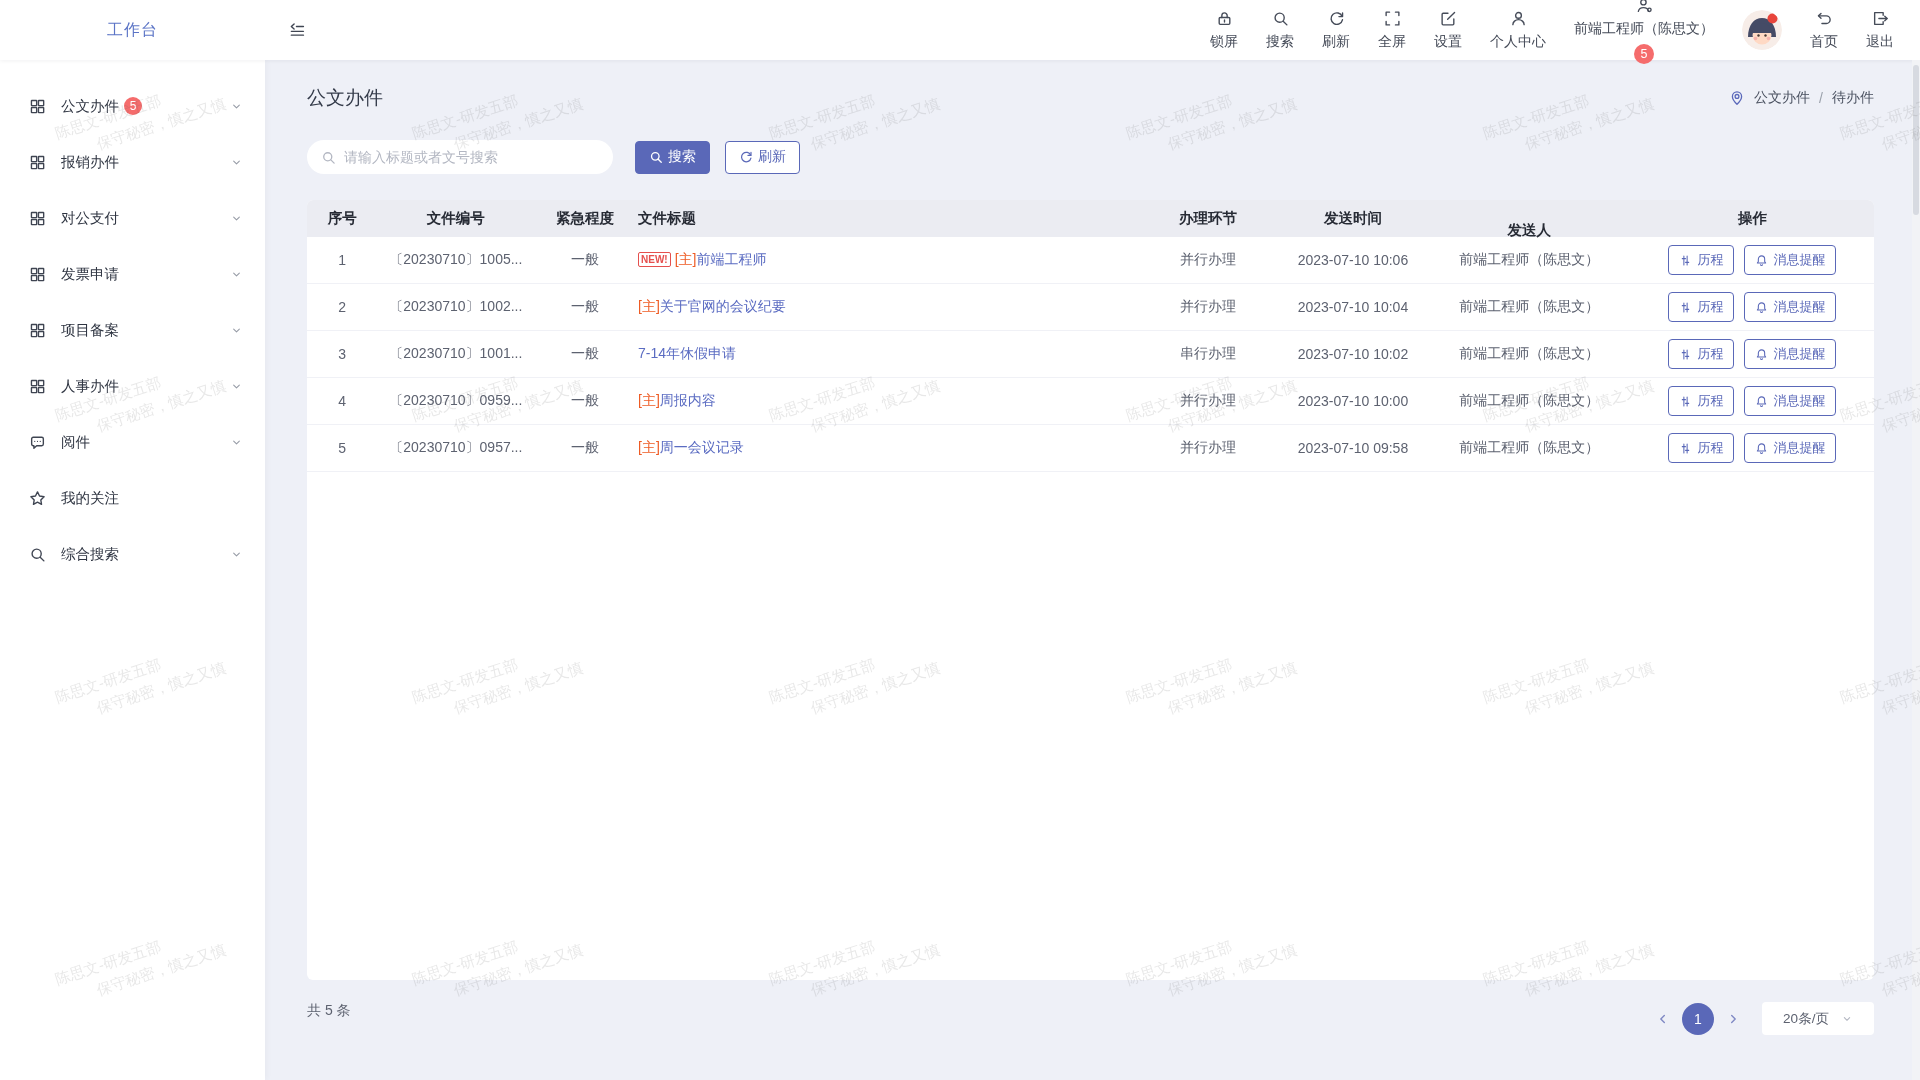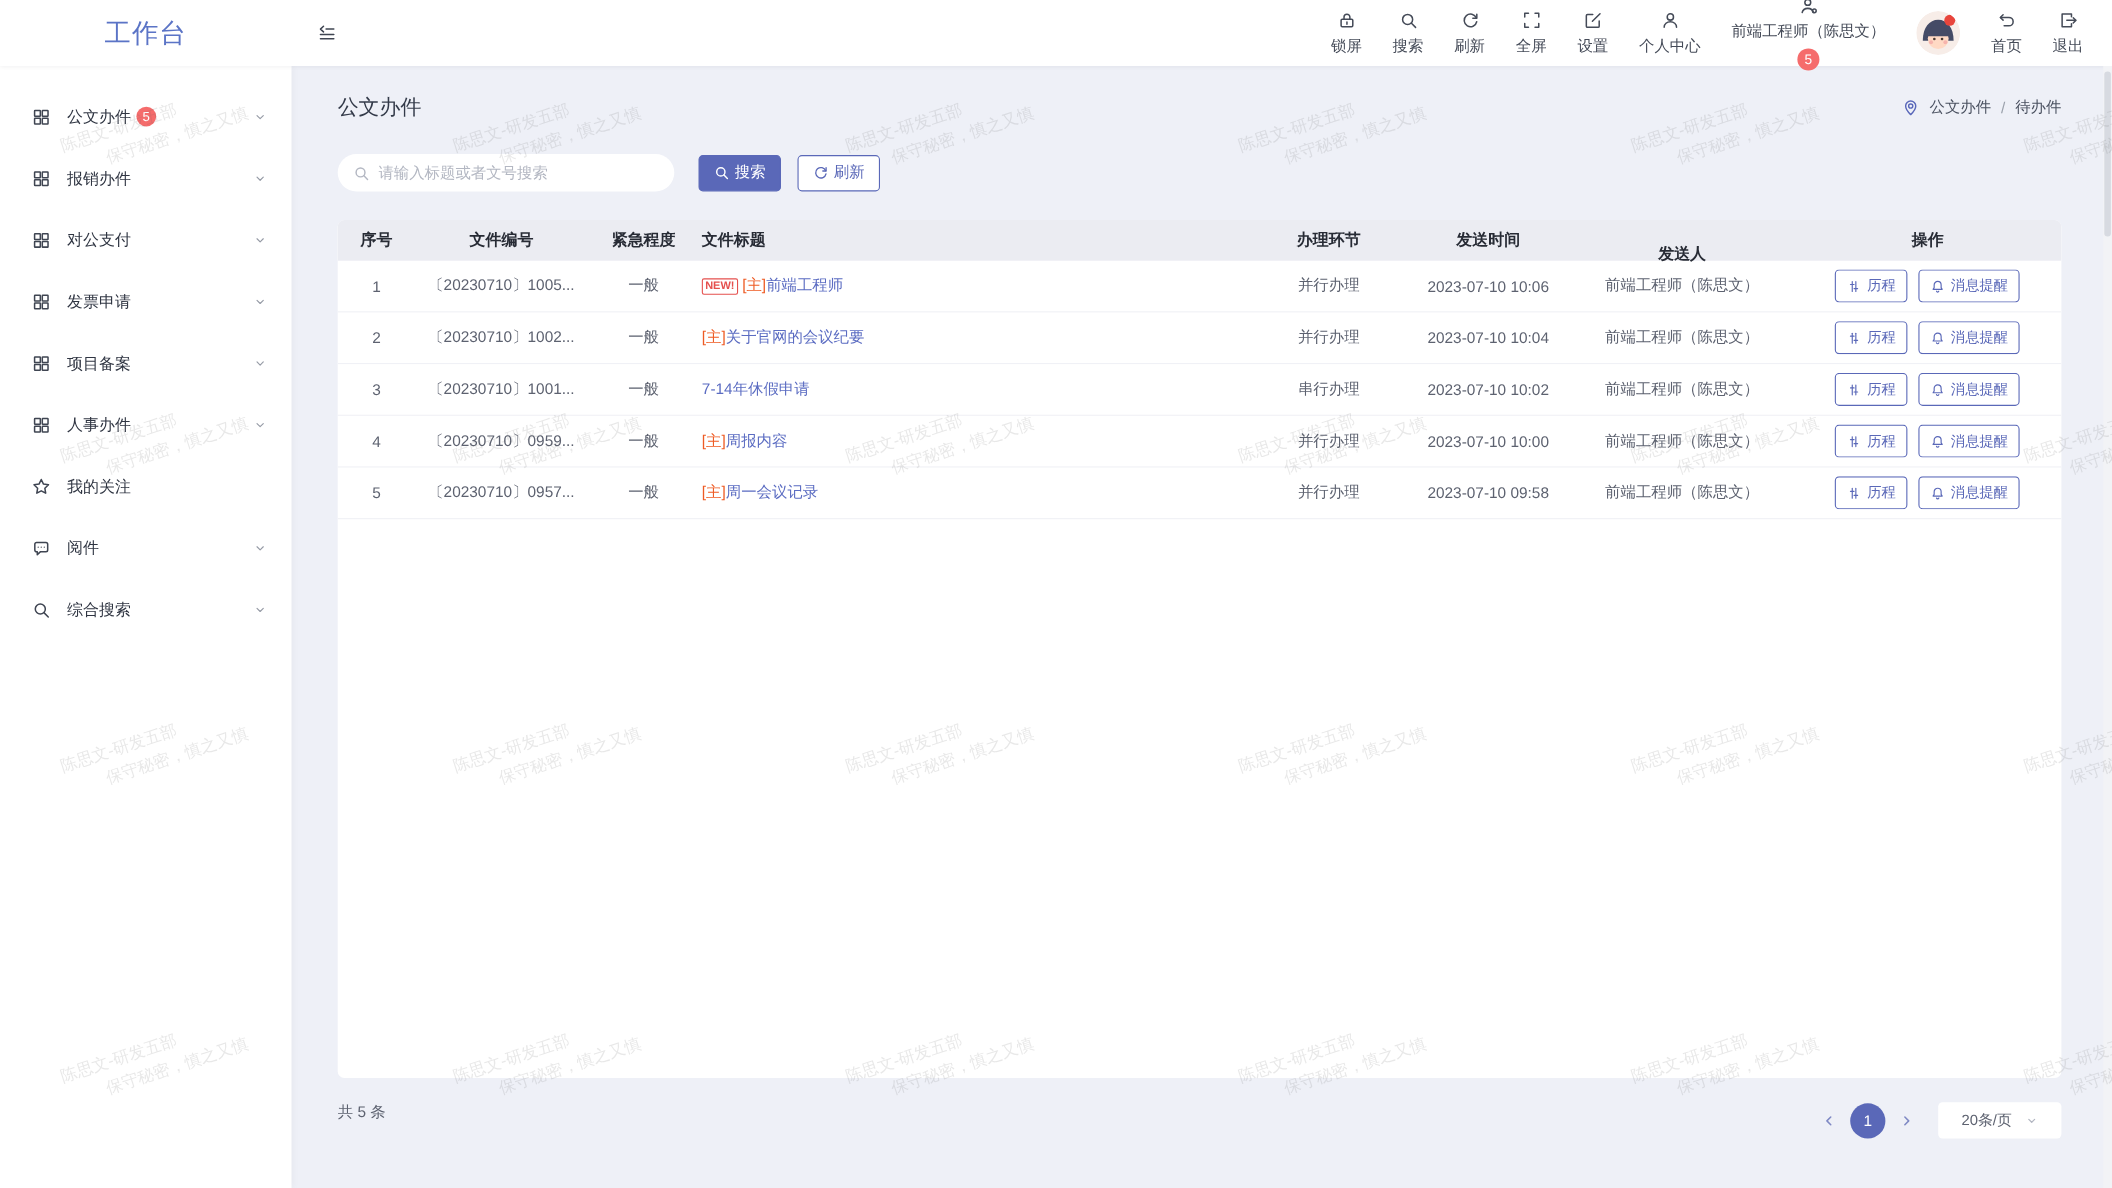--- a/index.html
+++ b/index.html
@@ -12,21 +12,21 @@
   }
   .icn { display: inline-flex; align-items: center; justify-content: center; }
   .icn svg { display: block; }
 
   
   .topbar {
     position: absolute; top: 0; left: 0; right: 0; height: 60px;
     background: #ffffff; display: flex; align-items: center;
     box-shadow: 0 1px 4px rgba(0,21,41,.06); z-index: 20;
   }
-  .logo { width: 265px; text-align: center; font-size: 24px; color: #5b74c6; letter-spacing: 1px; }
+  .logo { width: 265px; text-align: center; font-size: 16px; color: #5b74c6; letter-spacing: 1px; }
   .fold { margin-left: 24px; color: #3f4552; cursor: pointer; }
   .topbar-right { margin-left: auto; display: flex; align-items: center; gap: 28px; padding-right: 26px; font-size: 14px; color: #454b58; }
   .tb-item { display: flex; align-items: center; gap: 6px; cursor: pointer; white-space: nowrap; flex-direction: column; }
   .tb-item .icn { color: #454b58; }
   .num-badge {
     background: #f56c6c; color: #fff; border-radius: 50%;
     width: 20px; height: 20px; display: inline-flex; align-items: center; justify-content: center;
     font-size: 12.5px;
   }
   .avatar { width: 40px; height: 40px; border-radius: 50%; overflow: hidden; cursor: pointer; flex: none; }
@@ -330,40 +330,40 @@
       <span>人事办件</span>
       <span class="icn chev">
         <svg width="13" height="13" viewBox="0 0 16 16" fill="none" stroke="currentColor" stroke-width="1.3" stroke-linecap="round" stroke-linejoin="round">
           <path d="M4.5 6.2L8 9.7l3.5-3.5"></path>
         </svg>
       </span>
     </div>
     <div class="side-item">
       <span class="icn item-icon">
         <svg width="17" height="17" viewBox="0 0 16 16" fill="none" stroke="currentColor" stroke-width="1.3" stroke-linecap="round" stroke-linejoin="round">
-          <path d="M8 1.8l1.9 3.9 4.3.6-3.1 3 .7 4.2L8 11.5l-3.8 2 .7-4.2-3.1-3 4.3-.6z"></path>
-        </svg>
-      </span>
-      <span>我的关注</span>
-    </div>
-    <div class="side-item">
-      <span class="icn item-icon">
-        <svg width="17" height="17" viewBox="0 0 16 16" fill="none" stroke="currentColor" stroke-width="1.3" stroke-linecap="round" stroke-linejoin="round">
           <path d="M2.5 4.5a1.5 1.5 0 0 1 1.5-1.5h8a1.5 1.5 0 0 1 1.5 1.5v5a1.5 1.5 0 0 1-1.5 1.5H7.2l-2.6 2.4V11H4a1.5 1.5 0 0 1-1.5-1.5z"></path>
           <circle cx="5.4" cy="7" r="0.55" fill="currentColor" stroke="none"></circle>
           <circle cx="8" cy="7" r="0.55" fill="currentColor" stroke="none"></circle>
           <circle cx="10.6" cy="7" r="0.55" fill="currentColor" stroke="none"></circle>
         </svg>
       </span>
       <span>阅件</span>
       <span class="icn chev">
         <svg width="13" height="13" viewBox="0 0 16 16" fill="none" stroke="currentColor" stroke-width="1.3" stroke-linecap="round" stroke-linejoin="round">
           <path d="M4.5 6.2L8 9.7l3.5-3.5"></path>
         </svg>
       </span>
+    </div>
+    <div class="side-item">
+      <span class="icn item-icon">
+        <svg width="17" height="17" viewBox="0 0 16 16" fill="none" stroke="currentColor" stroke-width="1.3" stroke-linecap="round" stroke-linejoin="round">
+          <path d="M8 1.8l1.9 3.9 4.3.6-3.1 3 .7 4.2L8 11.5l-3.8 2 .7-4.2-3.1-3 4.3-.6z"></path>
+        </svg>
+      </span>
+      <span>我的关注</span>
     </div>
     <div class="side-item">
       <span class="icn item-icon">
         <svg width="17" height="17" viewBox="0 0 16 16" fill="none" stroke="currentColor" stroke-width="1.3" stroke-linecap="round" stroke-linejoin="round">
           <circle cx="7.2" cy="7.2" r="4.3"></circle>
           <path d="M10.5 10.5L14 14"></path>
         </svg>
       </span>
       <span>综合搜索</span>
       <span class="icn chev">

